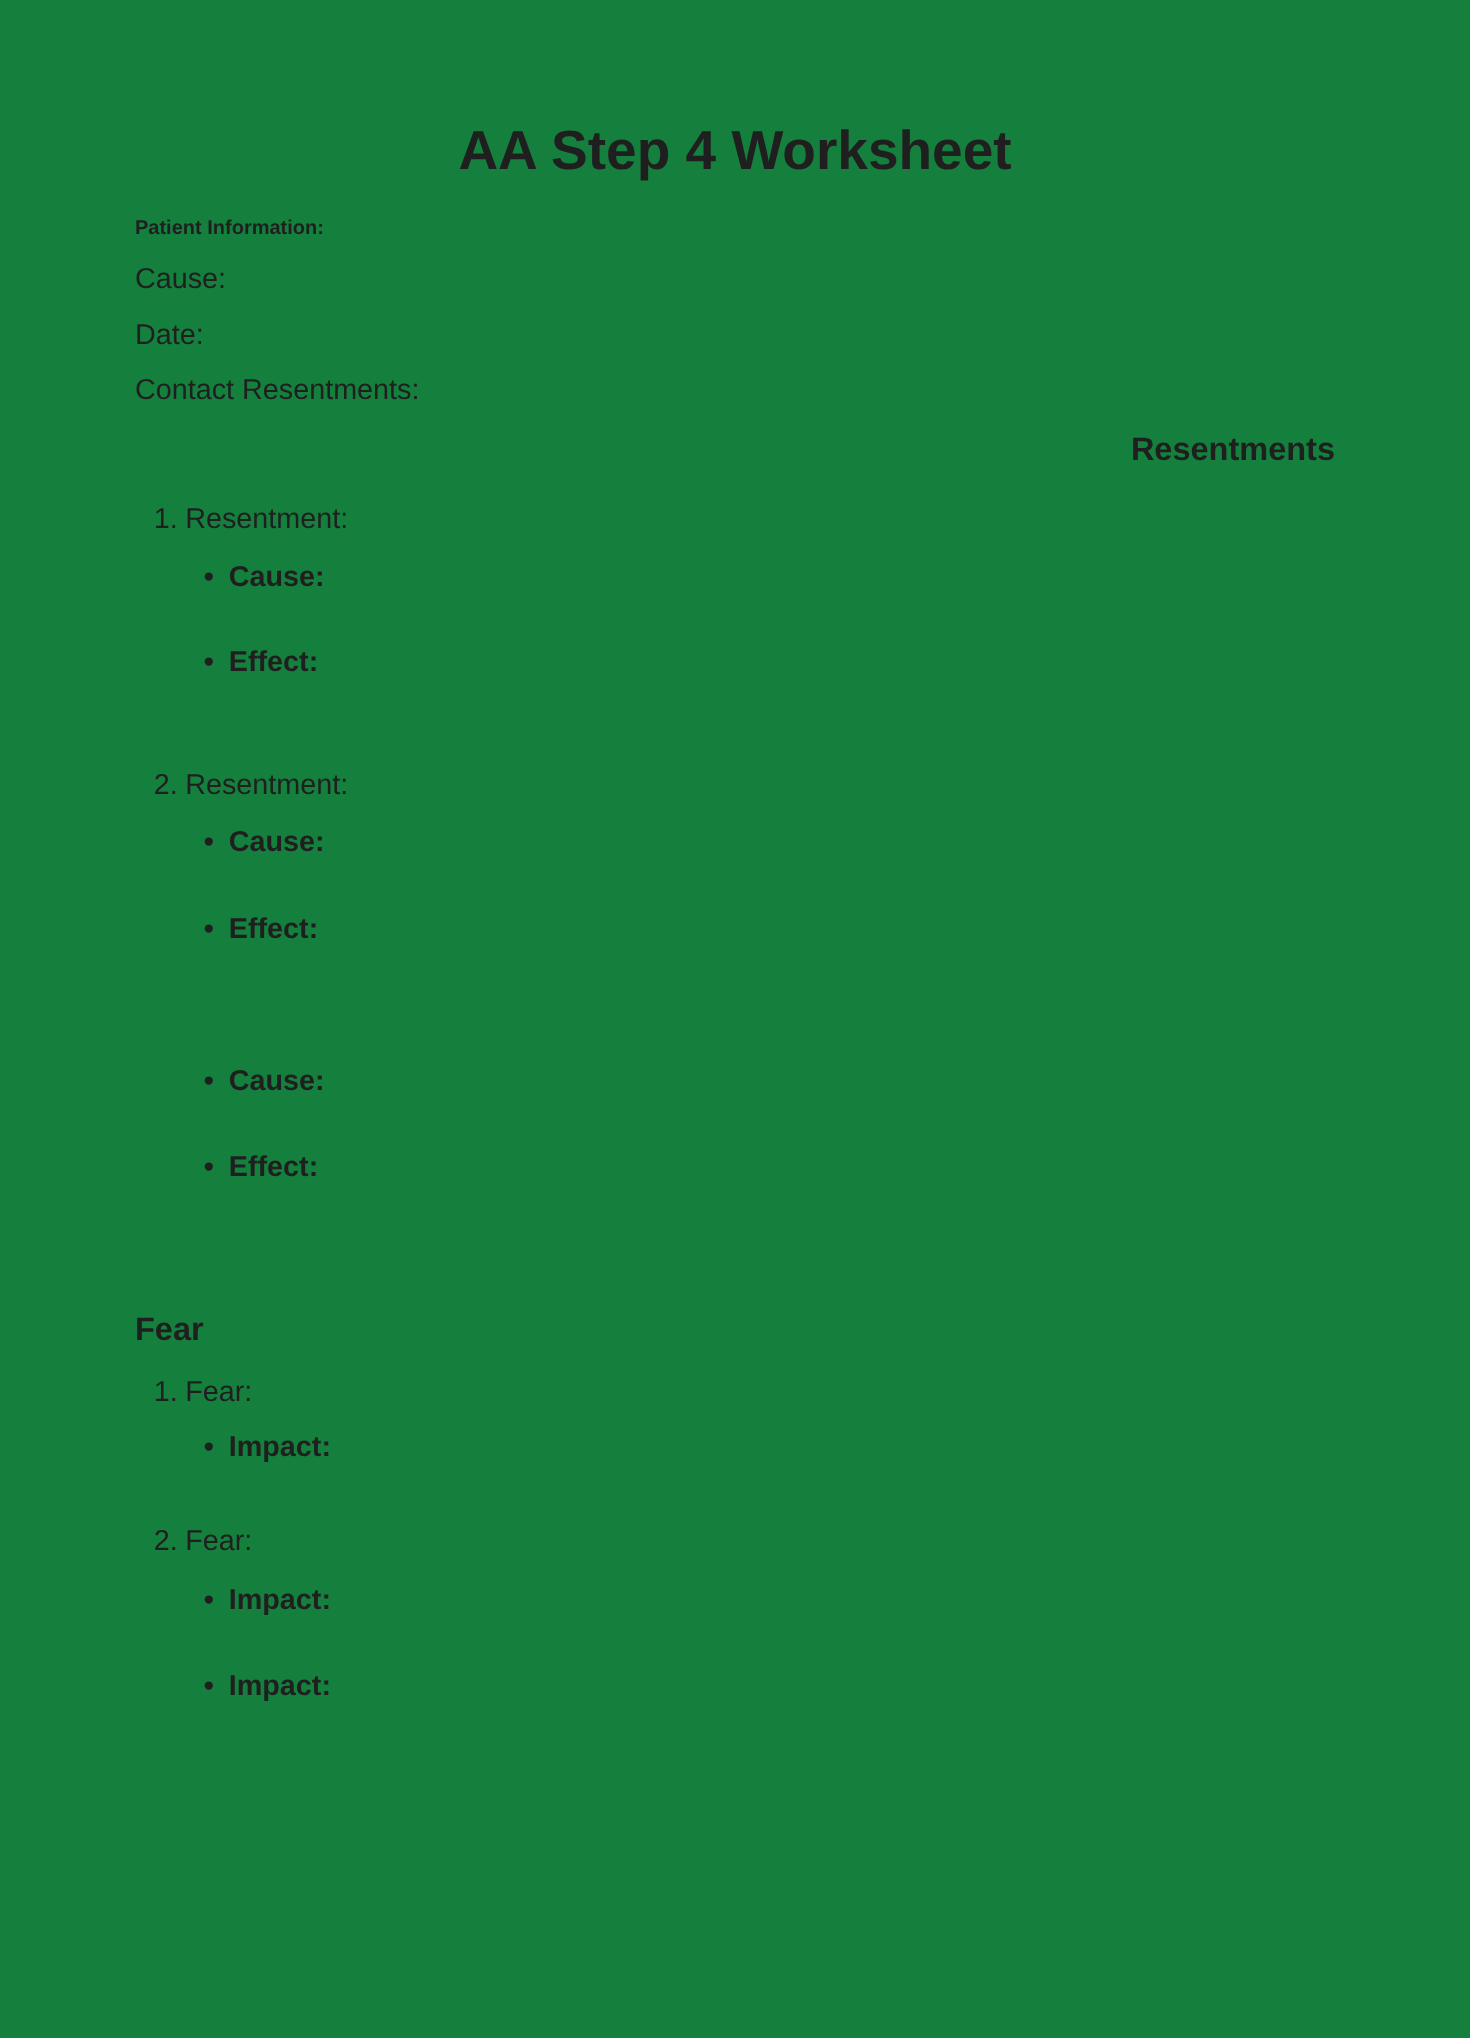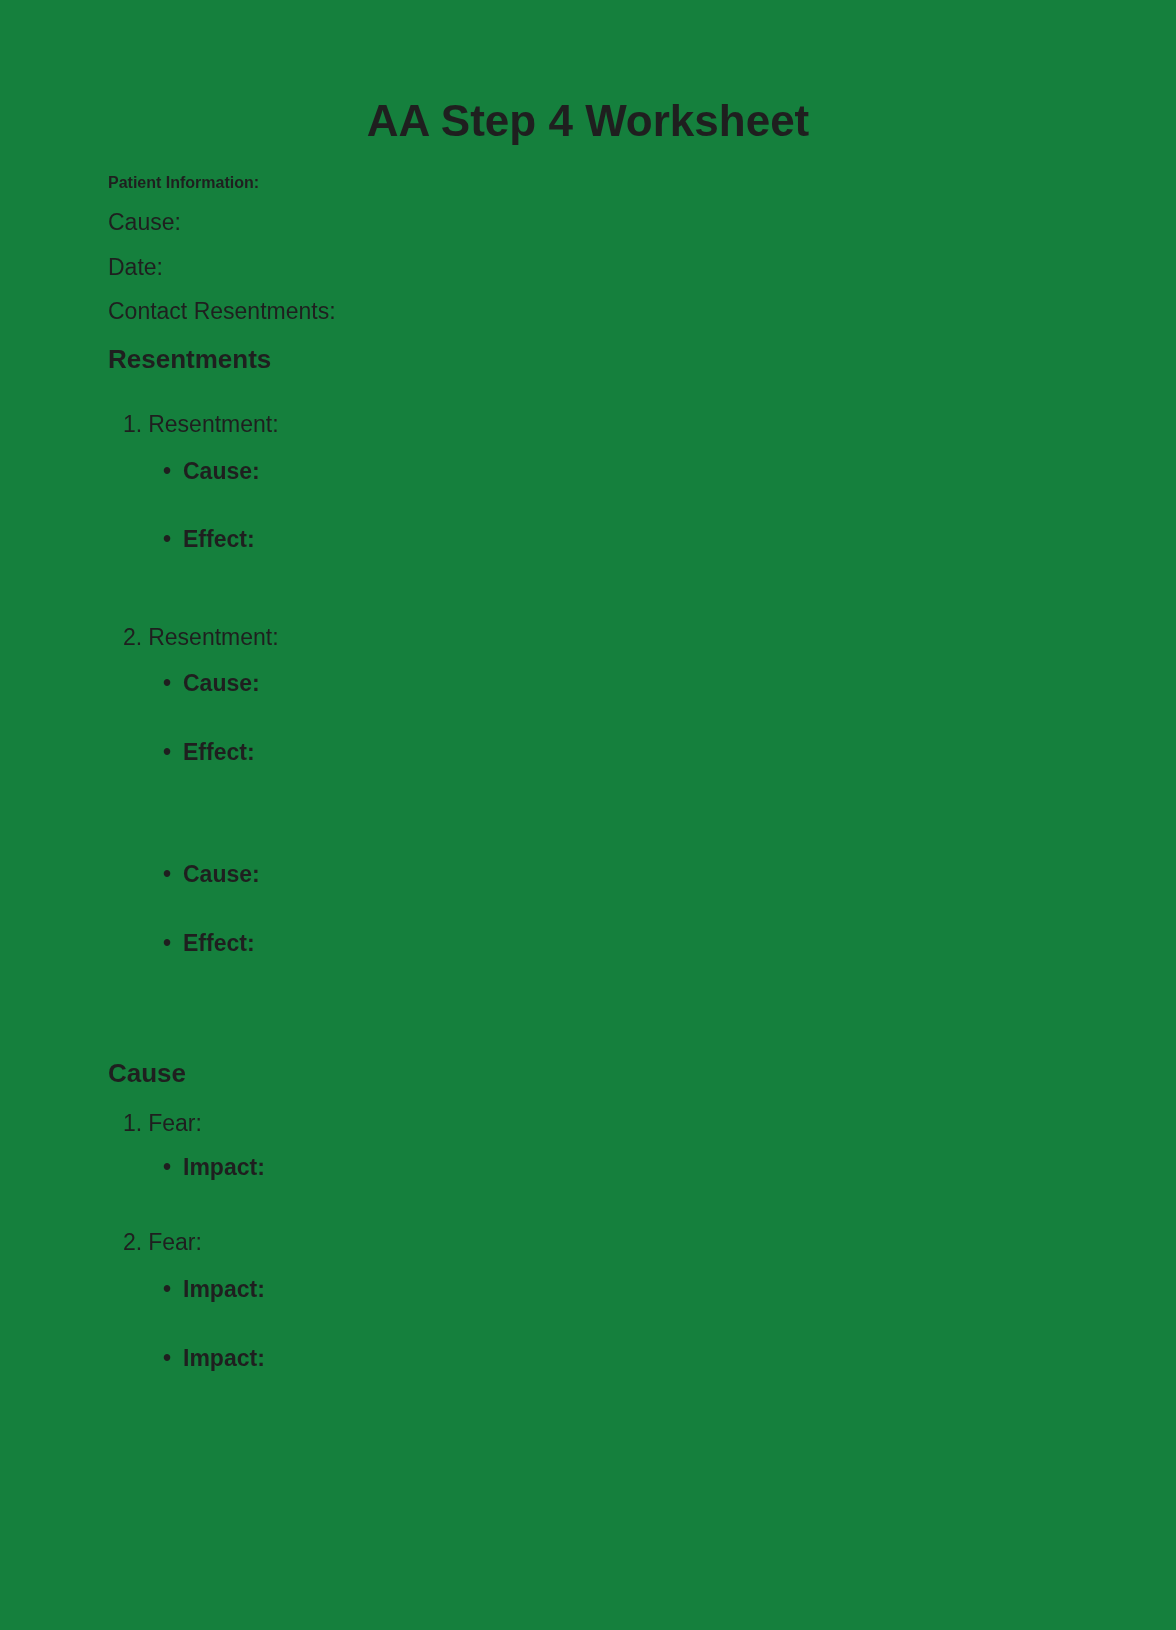--- a/index.html
+++ b/index.html
@@ -22,21 +22,21 @@
     margin: 95px 0 25px 0;
     line-height: 1.2;
   }
   .section-heading {
     font-size: 26px;
     font-weight: bold;
     line-height: 1.2;
     margin: 0;
   }
   .h-patient { font-size: 16px; font-weight: bold; margin: 0 0 17px 0; }
-  .h-resentments { margin: 18px 0 36px 0; }
+  .h-resentments { margin: 18px 0 26px 0; text-align: right; }
   .h-fears { margin: 100px 0 21px 0; }
   .field { margin: 0 0 17px 0; }
   .oitem { padding-left: 15px; }
   .num { font-weight: normal; margin-right: 6px; }
   .bold { font-weight: normal; text-align: right; }
   .bullet { display: flex; padding-left: 55px; }
   .dot { width: 20px; flex: 0 0 20px; font-weight: bold; }
   .blabel { font-weight: bold; }
   .mb17 { margin-bottom: 17px; }
   .mb18 { margin-bottom: 18px; }
@@ -88,21 +88,21 @@
 
   <div class="bullet mb42">
     <span class="dot">•</span>
     <span class="blabel">Cause:</span>
   </div>
   <div class="bullet mb0">
     <span class="dot">•</span>
     <span class="blabel">Effect:</span>
   </div>
 
-  <h2 class="section-heading h-fears">Cause</h2>
+  <h2 class="section-heading h-fears">Fear</h2>
 
   <div class="oitem mb17">
     <span class="num">1.</span><span class="bold">Fear:</span>
   </div>
   <div class="bullet mb47">
     <span class="dot">•</span>
     <span class="blabel">Impact:</span>
   </div>
 
   <div class="oitem mb19">

